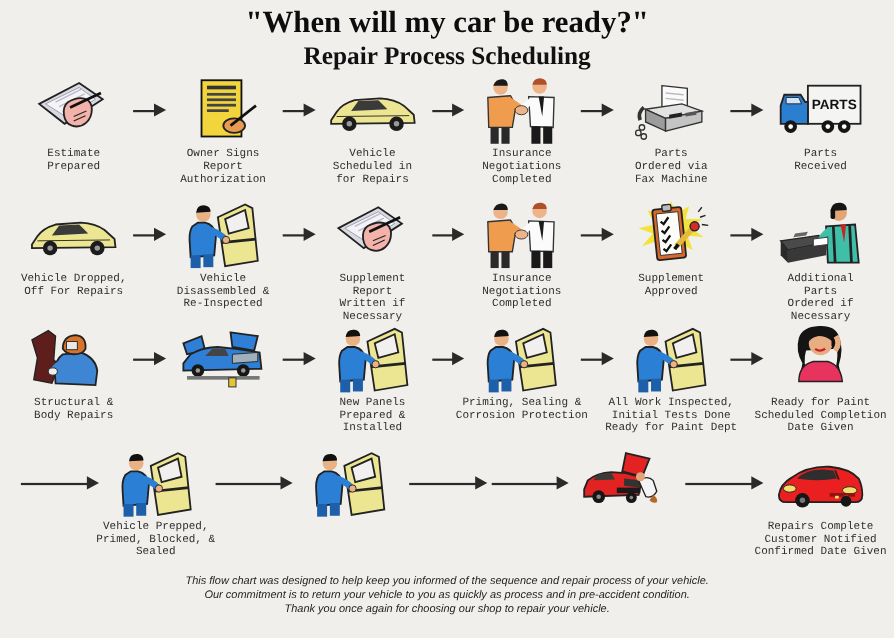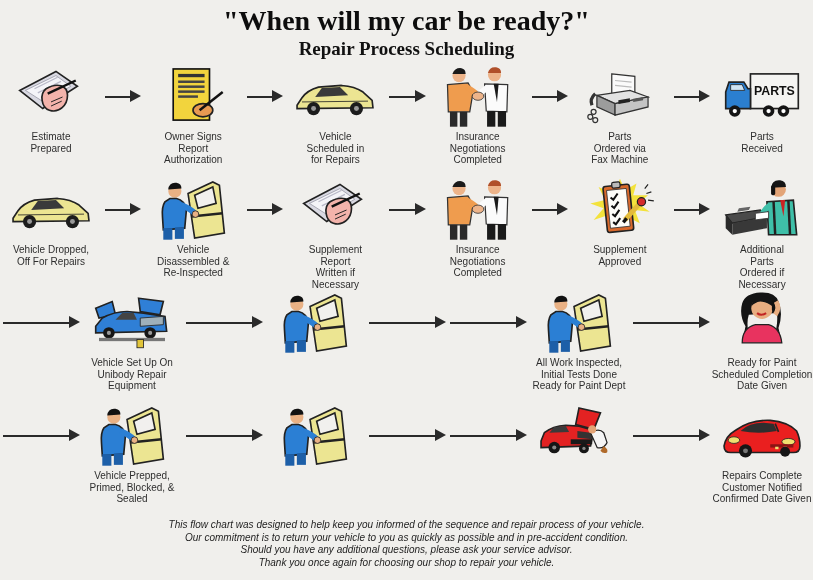--- a/index.html
+++ b/index.html
@@ -8,23 +8,23 @@
     background:#f0efec;
     font-family:"Liberation Sans", sans-serif;
   }
   .header { text-align:center; padding-top:6px; }
   .title {
     font-family:"Liberation Serif", serif; font-weight:bold;
     font-size:28px; color:#0d0d0d; line-height:1.1;
   }
   .subtitle {
     font-family:"Liberation Serif", serif; font-weight:bold;
-    font-size:19px; color:#111; margin-top:1px;
-  }
-  .rows { padding:4px 0 0; }
+    font-size:23px; color:#111; margin-top:1px;
+  }
+  .rows { padding:4px 16px 0;font-family:Liberation Mono, monospace; }
   .row { display:flex; align-items:flex-start; height:113px; }
   .step { flex:0 0 102px; display:flex; flex-direction:column; align-items:center; }
   .icon { width:86px; height:66px; }
   .caption {
     font-size:10px; line-height:1.18; color:#2e2e2e; text-align:center;
     white-space:pre-line; width:170px; margin:1px -34px 0;
   }
   .arrow { flex:1 1 auto; position:relative; height:66px; min-width:18px; }
   .arrow-line { position:absolute; left:3px; right:11px; top:32px; height:2px; background:#2a2a2a; }
   .arrow-head {
@@ -366,45 +366,59 @@
           <use href="#sym-manphone"></use>
         </svg>
       <div class="caption">Additional
 Parts
 Ordered if
 Necessary</div>
     </div>
   </div>
 
   <div class="row">
+    <div class="step">
+      <svg class="icon" viewBox="0 0 100 80">
+          <use href="#sym-welder"></use>
+        </svg>
+      <div class="caption">Structural &amp;
+Body Repairs</div>
+    </div>
     <div class="arrow">
         <div class="arrow-line"></div>
         <div class="arrow-head"></div>
       </div>
     <div class="step">
       <svg class="icon" viewBox="0 0 100 80">
           <use href="#sym-carblue"></use>
         </svg>
-      <div class="caption">Vehicle Set Up On
-Unibody Repair
-Equipment</div>
-    </div>
-    <div class="arrow">
-        <div class="arrow-line"></div>
-        <div class="arrow-head"></div>
-      </div>
-    <div class="step">
-      <svg class="icon" viewBox="0 0 100 80">
-          <use href="#sym-mechdoor"></use>
-        </svg>
-    </div>
-    <div class="arrow">
-        <div class="arrow-line"></div>
-        <div class="arrow-head"></div>
-      </div>
+    </div>
+    <div class="arrow">
+        <div class="arrow-line"></div>
+        <div class="arrow-head"></div>
+      </div>
+    <div class="step">
+      <svg class="icon" viewBox="0 0 100 80">
+          <use href="#sym-mechdoor"></use>
+        </svg>
+      <div class="caption">New Panels
+Prepared &amp;
+Installed</div>
+    </div>
+    <div class="arrow">
+        <div class="arrow-line"></div>
+        <div class="arrow-head"></div>
+      </div>
+    <div class="step">
+      <svg class="icon" viewBox="0 0 100 80">
+          <use href="#sym-mechdoor"></use>
+        </svg>
+      <div class="caption">Priming, Sealing &amp;
+Corrosion Protection</div>
+    </div>
     <div class="arrow">
         <div class="arrow-line"></div>
         <div class="arrow-head"></div>
       </div>
     <div class="step">
       <svg class="icon" viewBox="0 0 100 80">
           <use href="#sym-mechdoor"></use>
         </svg>
       <div class="caption">All Work Inspected,
 Initial Tests Done
@@ -470,16 +484,15 @@
       <div class="caption">Repairs Complete
 Customer Notified
 Confirmed Date Given</div>
     </div>
   </div>
 
 </div>
 
 <div class="footer">
   <div>This flow chart was designed to help keep you informed of the sequence and repair process of your vehicle.</div>
-  <div>Our commitment is to return your vehicle to you as quickly as possible and in pre-accident condition.</div>
-  <div>Should you have any additional questions, please ask your service advisor.</div>
+  <div>Our commitment is to return your vehicle to you as quickly as process and in pre-accident condition.</div>
   <div>Thank you once again for choosing our shop to repair your vehicle.</div>
 </div>
 
 </body></html>

